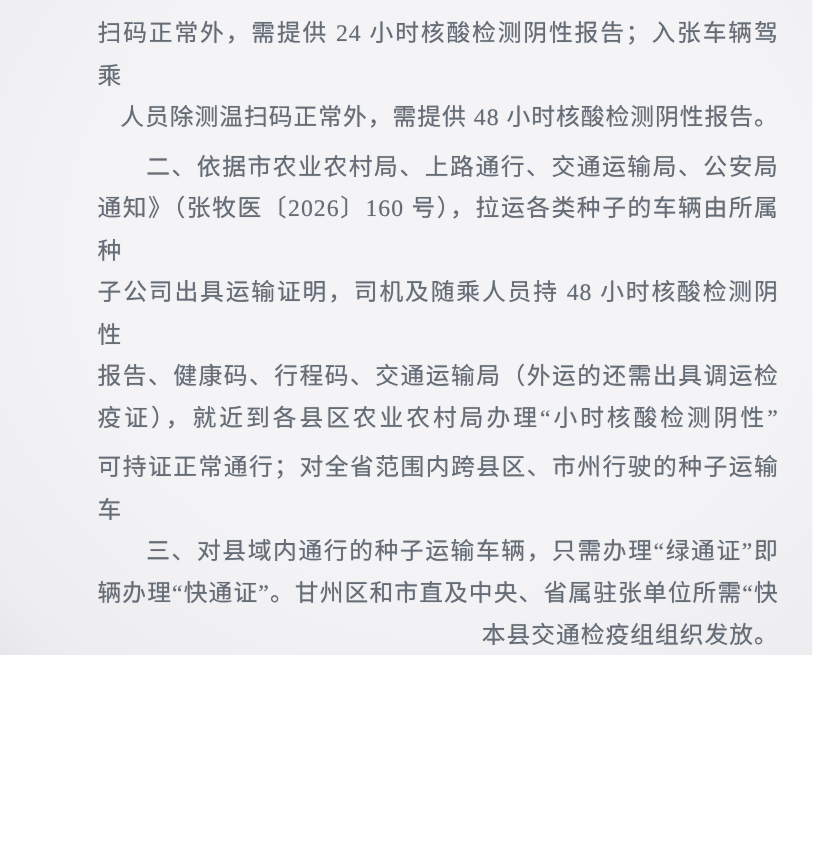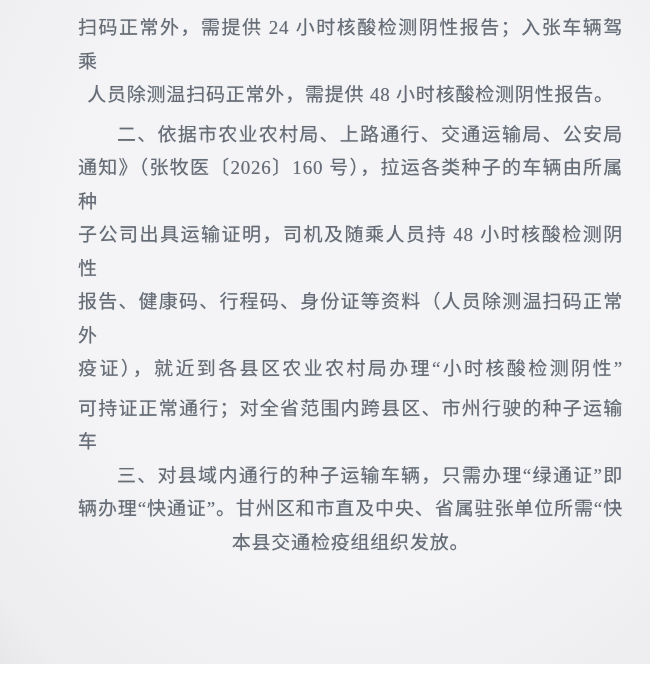--- a/index.html
+++ b/index.html
@@ -8,42 +8,42 @@
   }
   body {
     width: 650px;
     height: 688px;
     overflow: hidden;
     font-family: "Liberation Serif", "DejaVu Serif", serif;
   }
   .page {
     position: relative;
     width: 650px;
-    height: 664px;
+    height: 524px;
     background: radial-gradient(ellipse at 55% 38%, #f4f4f6 55%, #ededf0 92%, #e7e7ea 100%);
     box-sizing: border-box;
     padding: 11px 27px 0 78px;
   }
   .text-block {
     width: 545px;
     color: #656c76;
     font-size: 19px;
     line-height: 33.5px;
     letter-spacing: 0.8px;
     text-shadow: 0 0 0.7px rgba(101, 108, 118, 0.55);
   }
   .paragraph {
     margin: 0;
   }
   .paragraph + .paragraph {
     margin-top: 6px;
   }
   .line {
     white-space: nowrap;
-    text-align: center;
+    text-align: right;
   }
   .line.fill {
     white-space: normal;
     text-align: justify;
     text-align-last: justify;
   }
   .line.first {
     text-indent: 2.05em;
   }
 </style>
@@ -53,21 +53,21 @@
 <div class="page">
   <div class="text-block">
       <div class="paragraph">
         <div class="line fill">扫码正常外，需提供 24 小时核酸检测阴性报告；入张车辆驾乘</div>
         <div class="line">人员除测温扫码正常外，需提供 48 小时核酸检测阴性报告。</div>
       </div>
       <div class="paragraph">
         <div class="line fill first">二、依据市农业农村局、上路通行、交通运输局、公安局</div>
         <div class="line fill">通知》（张牧医〔2026〕160 号），拉运各类种子的车辆由所属种</div>
         <div class="line fill">子公司出具运输证明，司机及随乘人员持 48 小时核酸检测阴性</div>
-        <div class="line fill">报告、健康码、行程码、身份证等资料（人员除测温扫码正常外</div>
+        <div class="line fill">报告、健康码、行程码、交通运输局（外运的还需出具调运检</div>
         <div class="line fill">疫证），就近到各县区农业农村局办理“小时核酸检测阴性”</div>
       </div>
       <div class="paragraph">
         <div class="line fill">可持证正常通行；对全省范围内跨县区、市州行驶的种子运输车</div>
         <div class="line fill first">三、对县域内通行的种子运输车辆，只需办理“绿通证”即</div>
         <div class="line fill">辆办理“快通证”。甘州区和市直及中央、省属驻张单位所需“快</div>
         <div class="line">本县交通检疫组组织发放。</div>
       </div>
     </div>
 </div>

